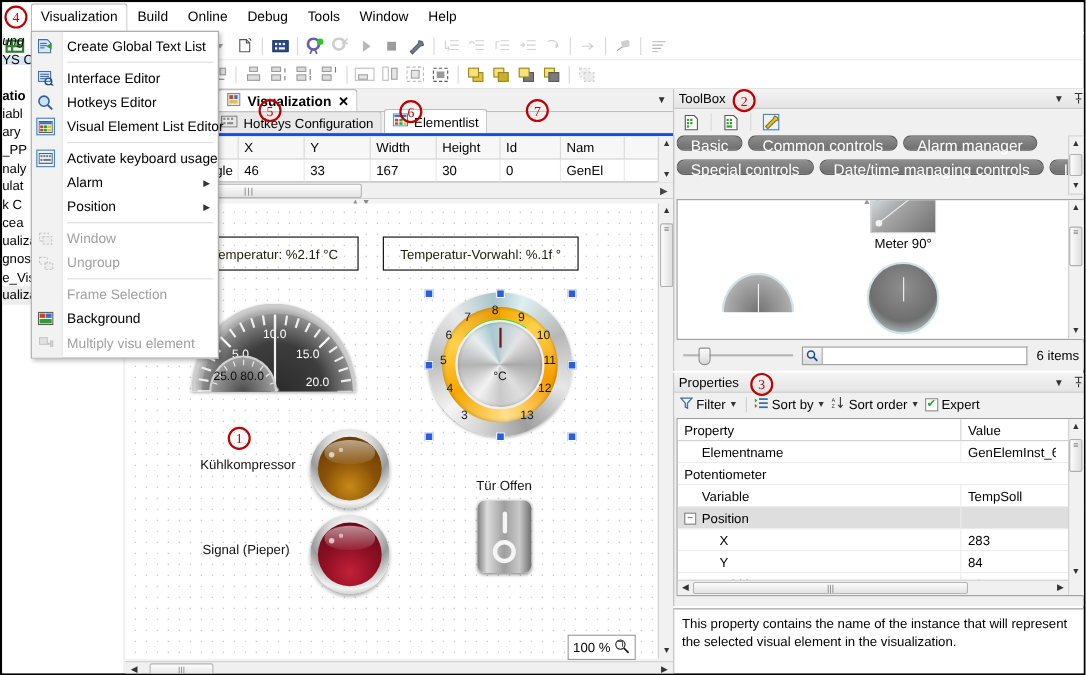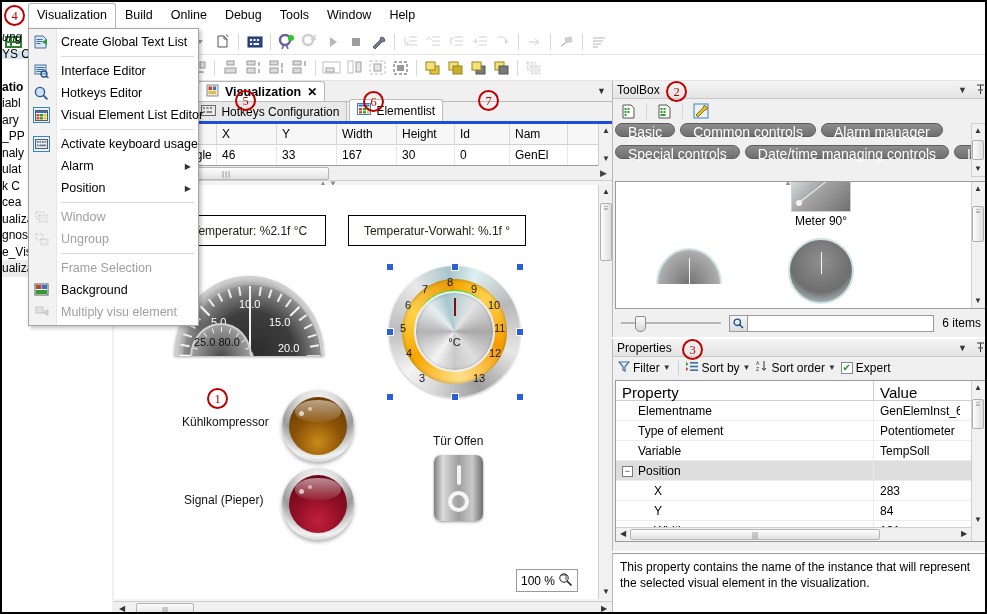--- a/index.html
+++ b/index.html
@@ -322,21 +322,21 @@
     margin-left:-10.5px; border-radius:50%; border:4px solid #f5f5f5;
   }
 
   
   .handle {
     position:absolute; width:8px; height:8px;
     background:#2b5fd9; border:1px solid #ffffff;
   }
 
   .zoombox {
-    position:absolute; right:34px; bottom:24px; height:23px;
+    position:absolute; right:34px; bottom:16px; height:23px;
     display:flex; align-items:center; gap:3px;
     background:#fff; border:1px solid #9a9a9a; padding:8px 4px;
     font-size:12px;
   }
   .zoombox .magn { font-size:13px; }
 
   
   .rpane { position:absolute; left:610px; width:377px; background:#f0f0f0; }
   .panehdr {
     height:18px; background:linear-gradient(#f4f4f4,#e4e4e4);
@@ -440,21 +440,21 @@
   .chk {
     width:12px; height:12px; border:1px solid #8a8a8a; background:#fff;
     display:inline-flex; align-items:center; justify-content:center;
     color:#1c9d1c; font-size:10px; line-height:10px;
   }
   .propgrid {
     position:relative; margin:2px; height:162px; background:#fff;
     border:1px solid #9a9a9a; overflow:hidden;
   }
   .pghdr { display:flex; height:20px; background:#fff; border-bottom:1px solid #cfcfcf;}
-  .pghdr div { padding:3px 6px; font-size:15px; }
+  .pghdr div { padding:3px 6px; font-size:12px; }
   .pg-c1 { width:258px; border-right:1px solid #cfcfcf; }
   .pg-c2 { width:86px; }
   .pgrow { display:flex; height:20px; border-bottom:1px solid #ececec; }
   .pgrow.grp { background:#dedede; }
   .pgrow .k { width:258px; border-right:1px solid #ececec; padding:3px 0;
     font-size:12px; white-space:nowrap; overflow:hidden; }
   .pgrow .v { width:86px; padding:3px 6px; font-size:12px; white-space:nowrap;
     overflow:hidden;}
   .pgrow .k.ind1 { padding-left:22px; }
   .pgrow .k.ind2 { padding-left:38px; }
@@ -1282,21 +1282,20 @@
     <div class="propgrid">
       <div class="pghdr">
         <div class="pg-c1">Property</div>
         <div class="pg-c2">Value</div>
       </div>
       <div class="pgrow">
         <div class="k ind1">Elementname</div>
         <div class="v">GenElemInst_6</div>
       </div>
       <div class="pgrow">
-        <div class="k ind1">Type of element</div>
         <div class="v">Potentiometer</div>
       </div>
       <div class="pgrow">
         <div class="k ind1">Variable</div>
         <div class="v">TempSoll</div>
       </div>
       <div class="pgrow grp">
         <div class="k" style="padding-left:6px"><span class="expander">−</span><span>Position</span></div>
         <div class="v"></div>
       </div>

